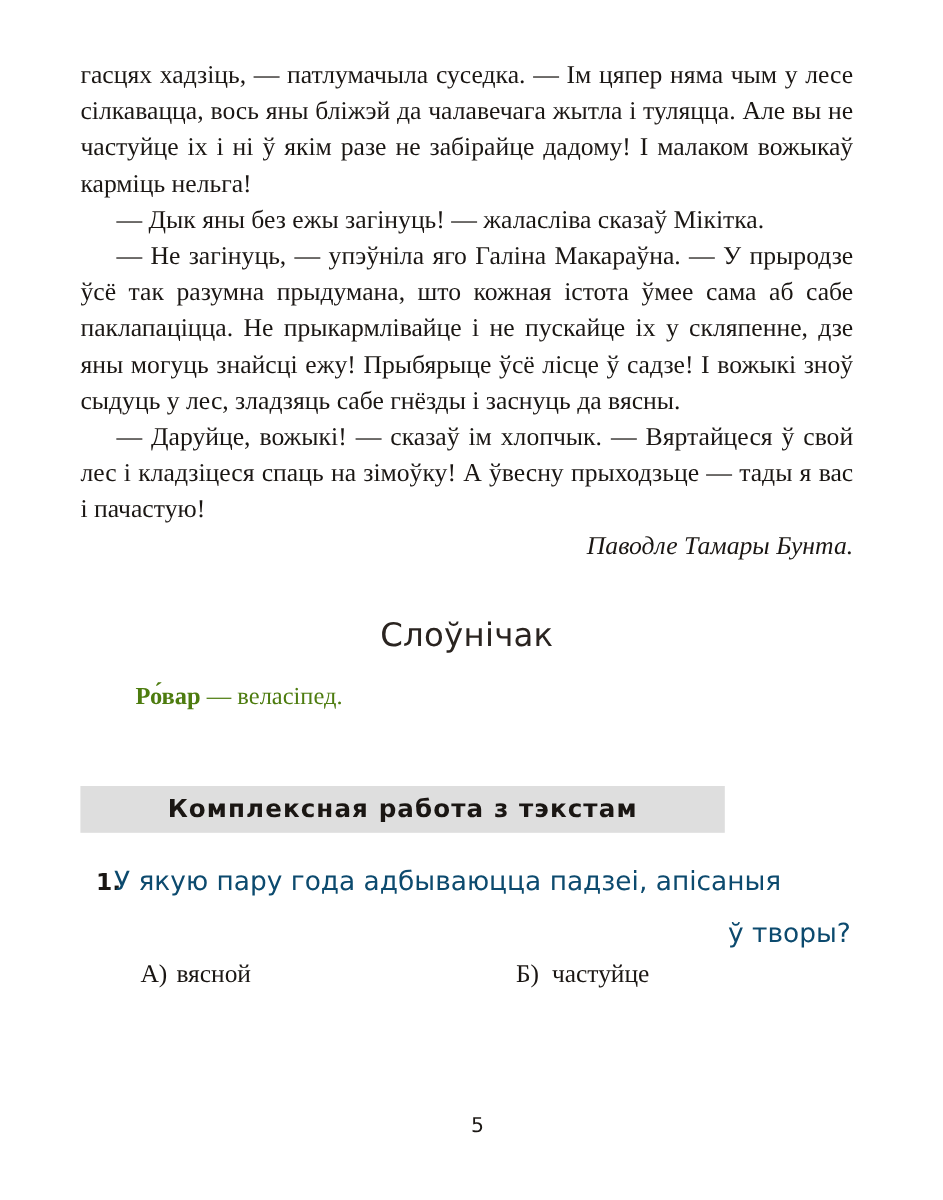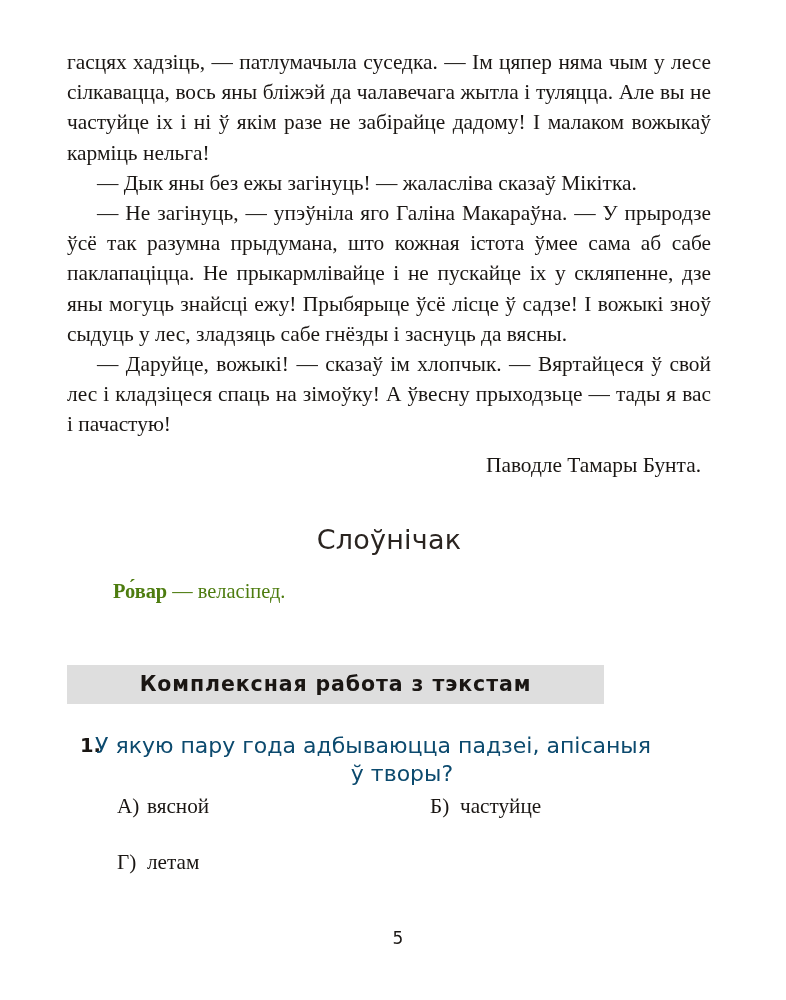--- a/index.html
+++ b/index.html
@@ -45,24 +45,25 @@
   }
   .prose.first {
     text-indent: 0;
   }
   .prose.dialogue {
     text-indent: 30px;
   }
 
   .attribution {
     font-family: "Liberation Serif", serif;
+    font-style: italic;
     font-size: 21.4px;
     line-height: 30.2px;
     text-align: right;
-    margin: 10px;
+    margin: 0;
     color: #1a1613;
   }
 
   
   .glossary-wrap {
     margin-top: 44px;
   }
   .glossary-title {
     font-family: "DejaVu Sans", sans-serif;
     font-size: 27px;
@@ -127,21 +128,22 @@
     font-size: 22px;
     line-height: 28.6px;
     font-weight: 400;
     color: #0c4a6e;
     flex: 1 1 auto;
     text-align: justify;
     text-justify: inter-word;
     padding-right: 2px;
   }
   .question-text .lastline {
-    text-align: center;
+    text-align: right;
+    margin-top: 15px;
   }
 
   .options {
     margin-top: 2px;
     padding-left: 50px;
     display: grid;
     grid-template-columns: 288px auto;
     row-gap: 0px;
     gap: 25px;
   }
@@ -210,23 +212,20 @@
         </div>
       </div>
 
       <div class="options">
         <div class="option">
           <span class="option-letter">А)</span><span>вясной</span>
         </div>
         <div class="option">
           <span class="option-letter">Б)</span><span>частуйце</span>
         </div>
-        <div class="option">
-          <span class="option-letter">Г)</span><span>летам</span>
-        </div>
       </div>
     </div>
 
   </div>
 
   <div class="page-number">5</div>
 
 </div>
 
 </body></html>

